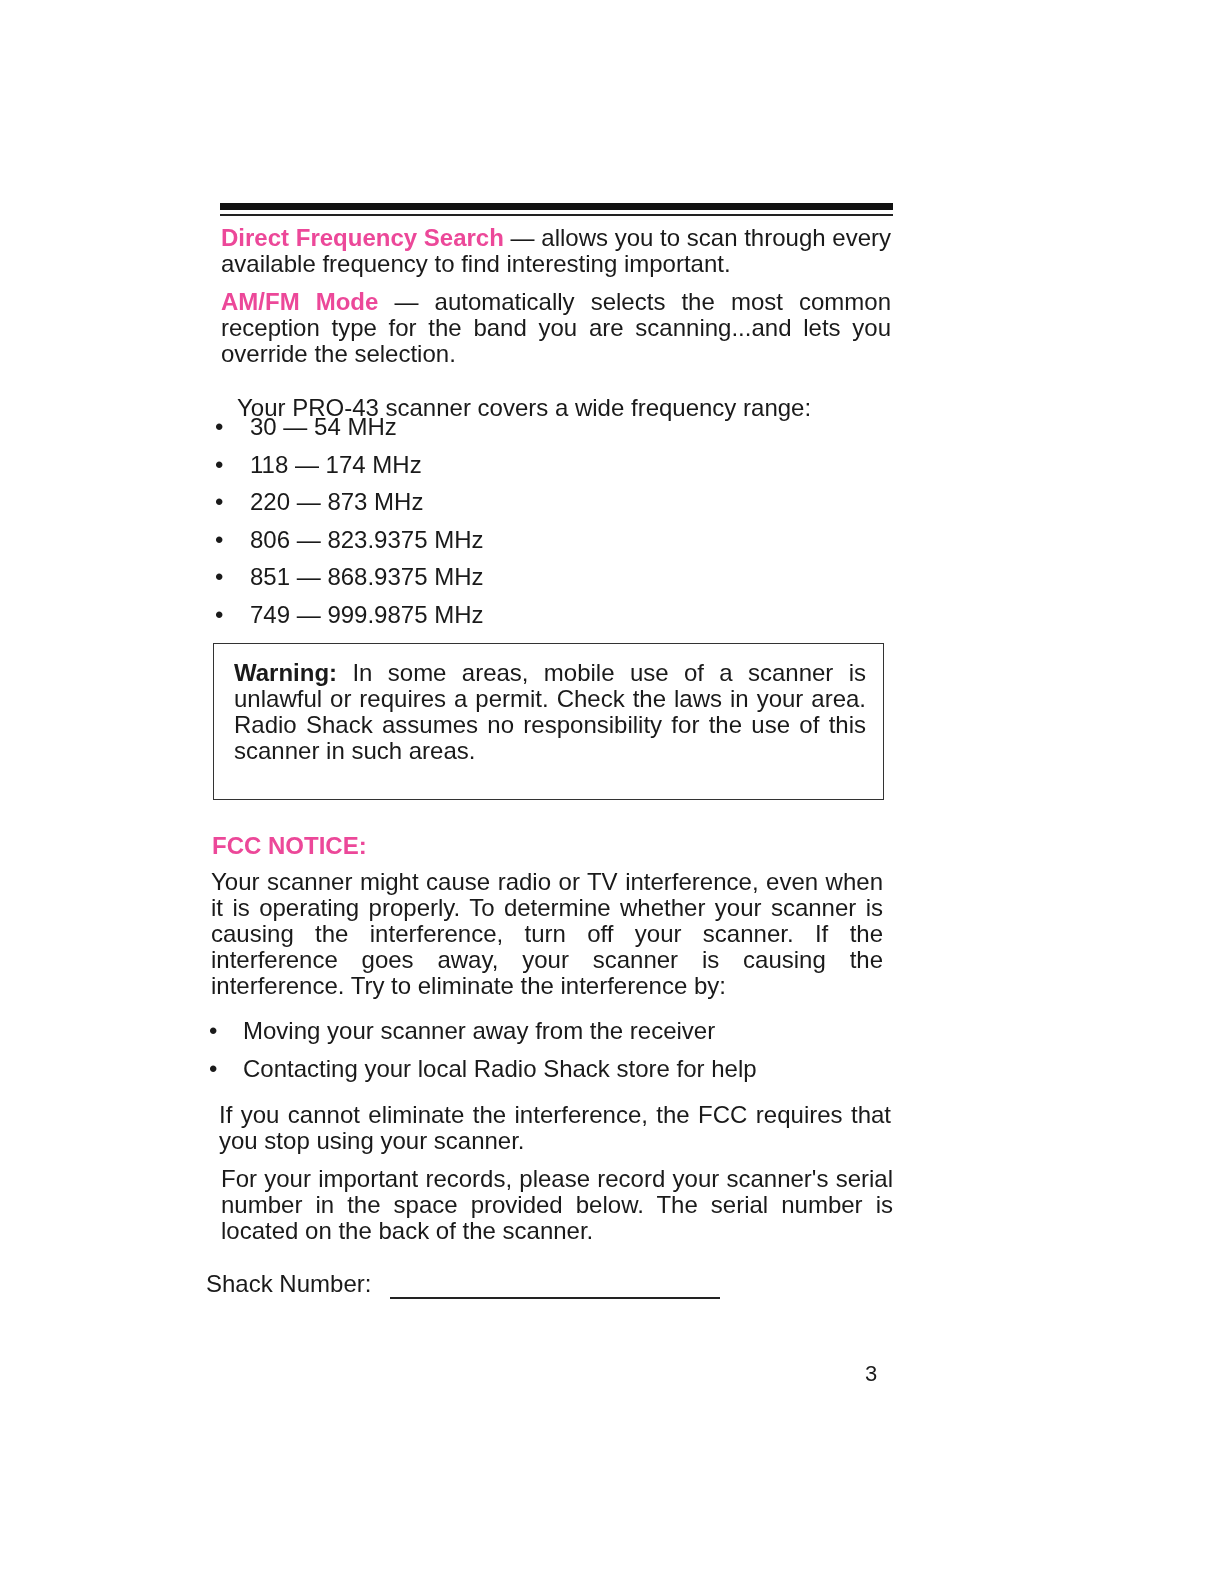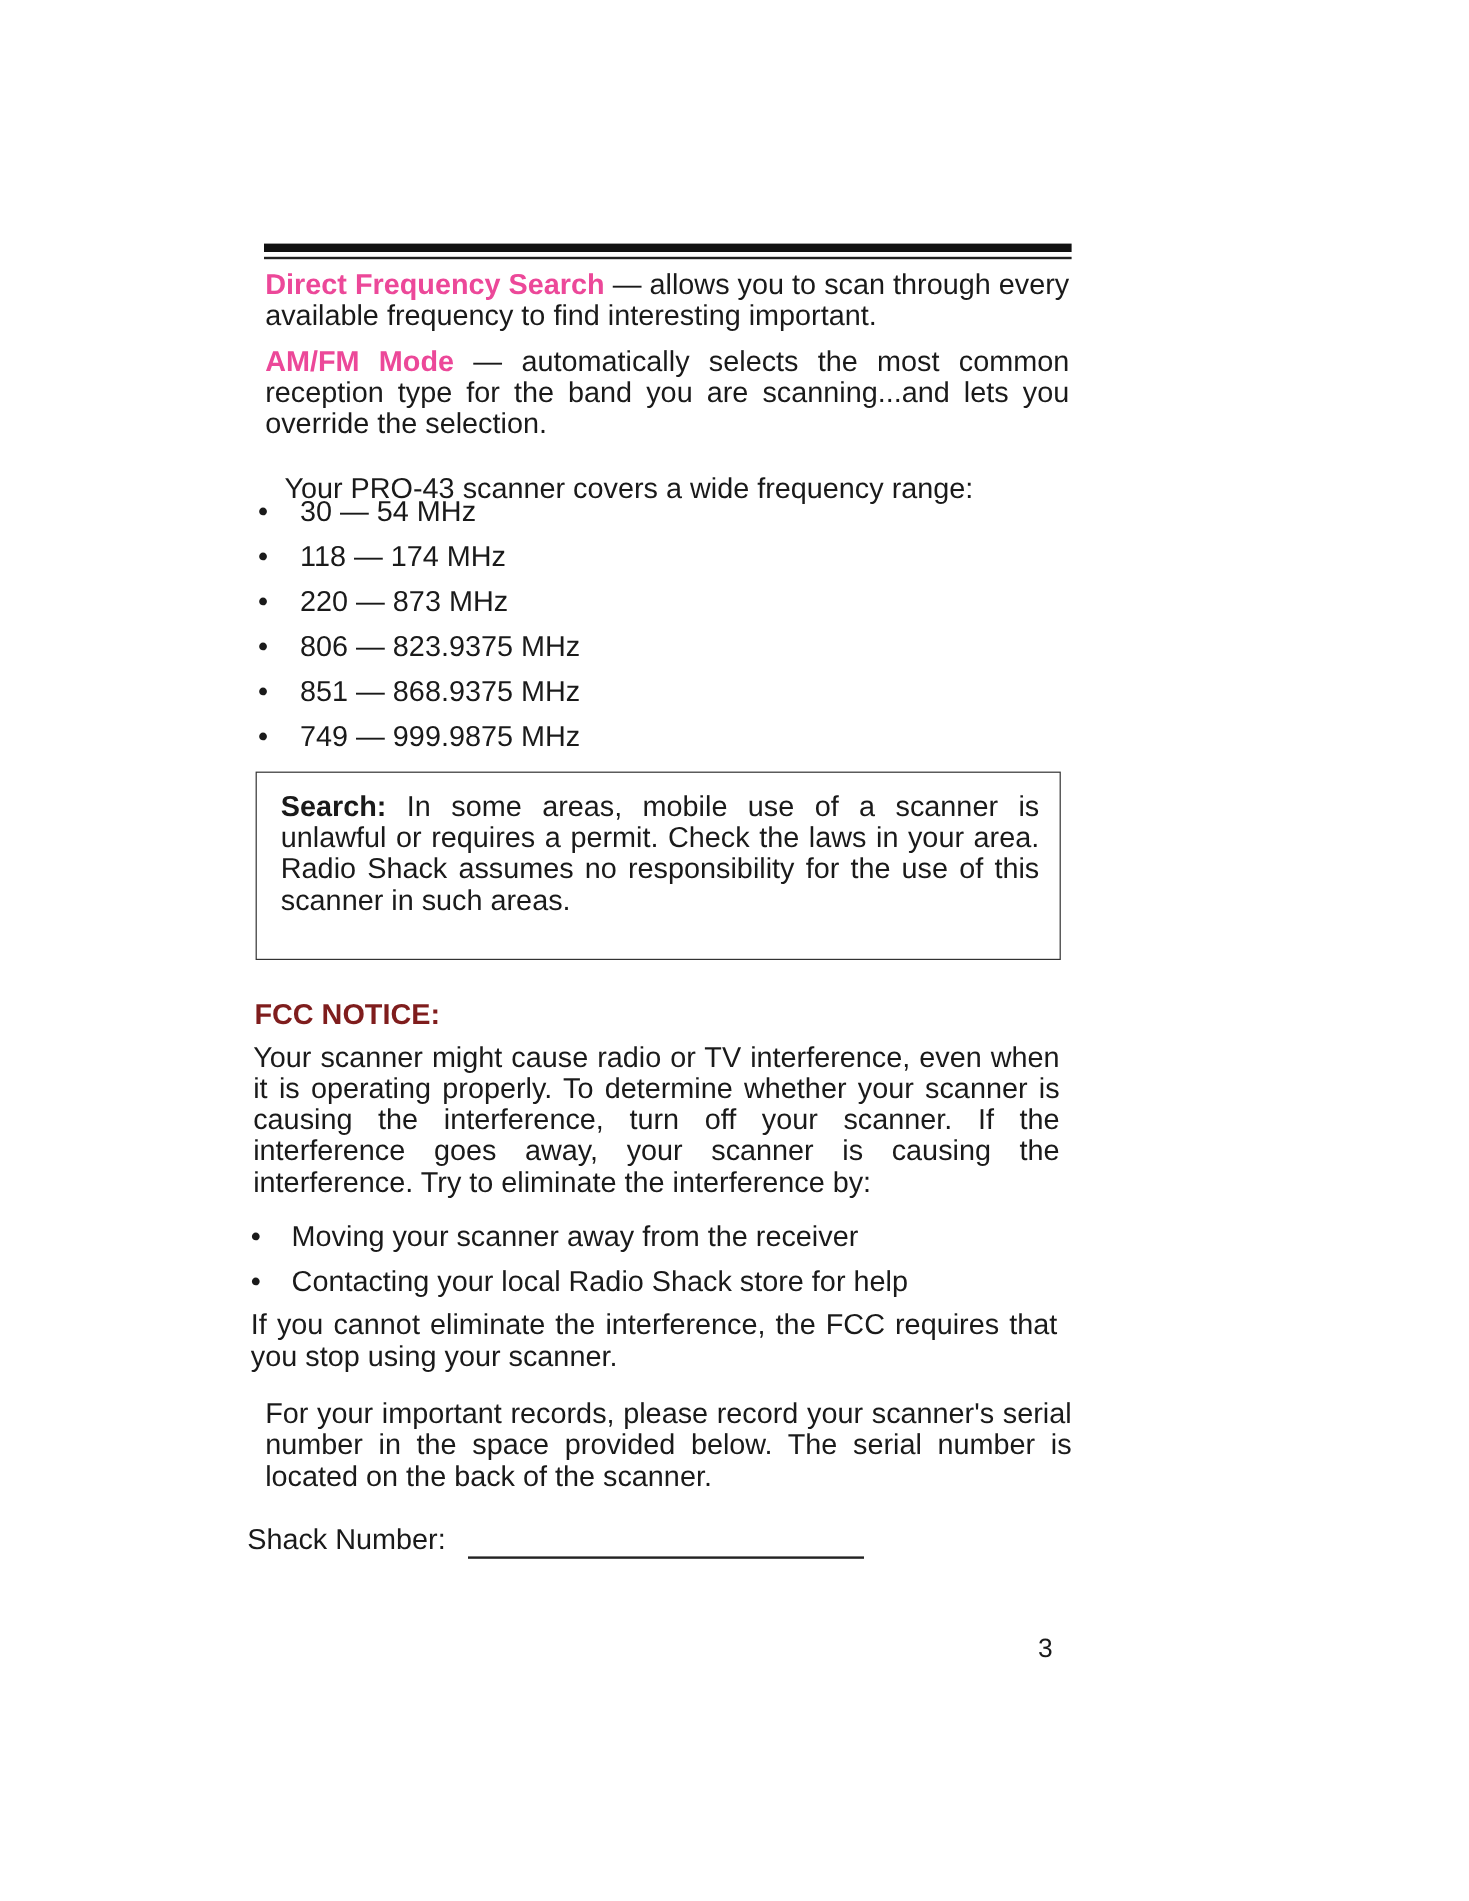--- a/index.html
+++ b/index.html
@@ -93,21 +93,21 @@
       text-align: justify;
       text-align-last: left;
     }
 
     .fcc-heading {
       position: absolute;
       left: 212px;
       top: 832px;
       font-size: 24px;
       font-weight: bold;
-      color: #7f1d1d;
+      color: #ec4899;
     }
     .fcc-p1 { left: 211px; top: 869px; width: 672px; }
 
     .fcc-list {
       position: absolute;
       left: 209px;
       top: 1018px;
       margin: 0;
       padding: 0;
       list-style: none;
@@ -167,34 +167,34 @@
     <li><span class="bullet">•</span><span>30 — 54 MHz</span></li>
     <li><span class="bullet">•</span><span>118 — 174 MHz</span></li>
     <li><span class="bullet">•</span><span>220 — 873 MHz</span></li>
     <li><span class="bullet">•</span><span>806 — 823.9375 MHz</span></li>
     <li><span class="bullet">•</span><span>851 — 868.9375 MHz</span></li>
     <li><span class="bullet">•</span><span>749 — 999.9875 MHz</span></li>
   </ul>
 
   <div class="warning-box">
     <p class="warning-text" style="margin:0">
-      <b>Search:</b><span> In some areas, mobile use of a scanner is unlawful or requires a permit. Check the laws in your area. Radio Shack assumes no responsibility for the use of this scanner in such areas.</span>
+      <b>Warning:</b><span> In some areas, mobile use of a scanner is unlawful or requires a permit. Check the laws in your area. Radio Shack assumes no responsibility for the use of this scanner in such areas.</span>
     </p>
   </div>
 
   <div class="fcc-heading">FCC NOTICE:</div>
 
   <p class="block fcc-p1" style="margin:0">Your scanner might cause radio or TV interference, even when it is operating properly. To determine whether your scanner is causing the interference, turn off your scanner. If the interference goes away, your scanner is causing the interference. Try to eliminate the interference by:</p>
 
   <ul class="fcc-list">
     <li><span class="bullet">•</span><span>Moving your scanner away from the receiver</span></li>
     <li><span class="bullet">•</span><span>Contacting your local Radio Shack store for help</span></li>
   </ul>
 
-  <p class="block fcc-p2" style="margin:0">If you cannot eliminate the interference, the FCC requires that you stop using your scanner.</p>
+  <p class="block fcc-p2" style="margin:10px">If you cannot eliminate the interference, the FCC requires that you stop using your scanner.</p>
 
   <p class="block fcc-p3" style="margin:12px">For your important records, please record your scanner's serial number in the space provided below. The serial number is located on the back of the scanner.</p>
 
   <div class="serial-label">Shack Number:</div>
   <div class="serial-line"></div>
 
   <div class="page-number">3</div>
 </div>
 
 </body></html>

